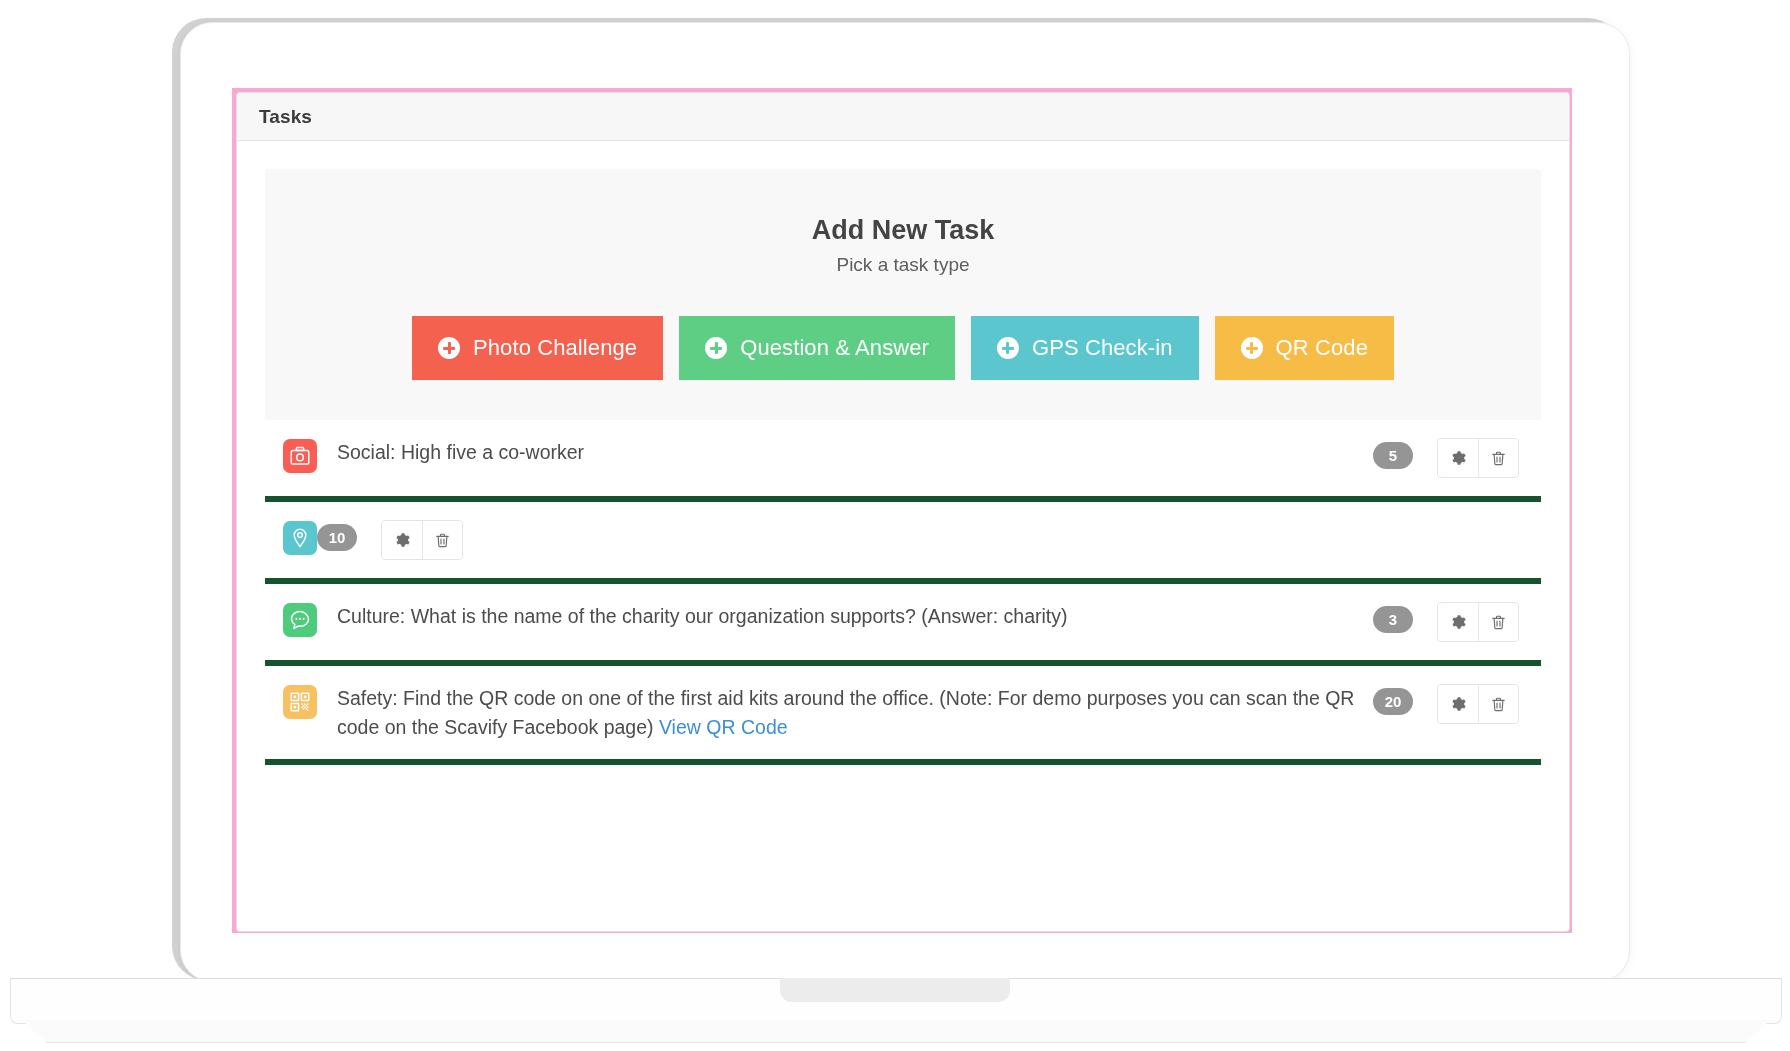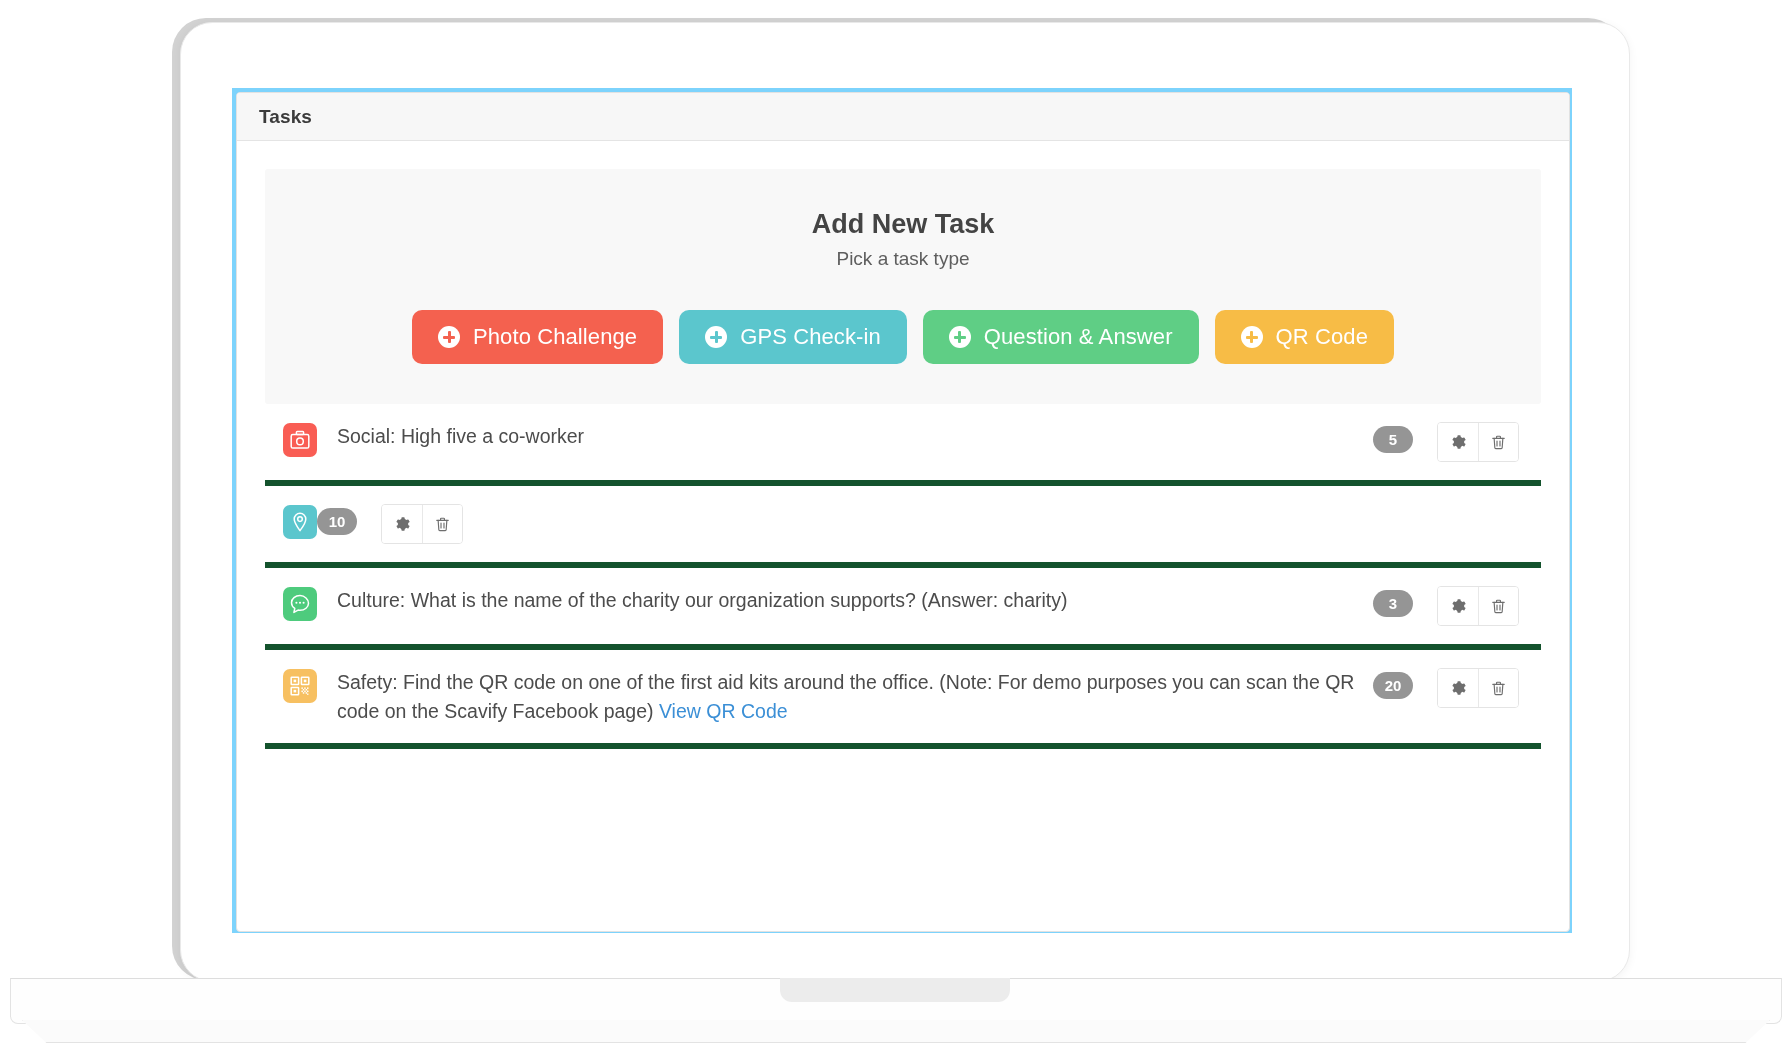--- a/index.html
+++ b/index.html
@@ -34,48 +34,48 @@
     clip-path:polygon(0 0,100% 0,98.6% 100%,1.4% 100%);
   }
   .laptop-notch{
     position:absolute;left:780px;top:978px;width:230px;height:24px;
     background:#ececec;border-radius:0 0 12px 12px;
   }
 
   
   .app-window{
     position:absolute;left:232px;top:88px;width:1340px;height:845px;
-    background:#7dd3fc;overflow:hidden;
+    background:#f9a8d4;overflow:hidden;
   }
   .panel{
     position:absolute;left:4px;top:4px;width:1332px;height:838px;
     background:#ffffff;border:1px solid #e2e2e2;border-radius:4px;
     overflow:hidden;
   }
   .panel-head{
     height:48px;background:#f7f7f7;border-bottom:1px solid #e4e4e4;
     display:flex;align-items:center;padding:0 22px;box-sizing:border-box;
   }
   .panel-head-title{
     font-size:19px;font-weight:bold;color:#3b3b3b;letter-spacing:.1px;
   }
   .panel-body{padding:28px 28px 0 28px;}
 
   
   .add-block{
     background:#f8f8f8;border-radius:3px;
     padding:36px 20px 40px 20px;text-align:center;
   }
-  .add-title{font-size:27px;font-weight:bold;color:#444444;margin:4px 0 8px 0;}
+  .add-title{font-size:27px;font-weight:bold;color:#444444;margin:10px 0 8px 0;}
   .add-sub{font-size:19px;color:#5e5e5e;margin:0 0 40px 0;font-weight:normal;}
   .type-row{display:flex;justify-content:center;gap:16px;}
   .type-btn{
     display:inline-flex;align-items:center;gap:13px;
-    height:54px;padding:16px 26px;box-sizing:border-box;
-    border:none;border-radius:10px;cursor:pointer;
+    height:64px;padding:16px 26px;box-sizing:border-box;
+    border:none;border-radius:0;cursor:pointer;
     color:#ffffff;font-size:22px;font-family:inherit;
     letter-spacing:.1px;white-space:nowrap;
   }
   .plus-ic{
     width:22px;height:22px;border-radius:50%;
     background:#ffffff;position:relative;flex:0 0 auto;display:block;
   }
   .plus-ic::before,.plus-ic::after{
     content:"";position:absolute;background:currentColor;
   }
@@ -143,27 +143,27 @@
       <div class="panel-body">
 
         <div class="add-block">
           <div class="add-title">Add New Task</div>
           <div class="add-sub">Pick a task type</div>
           <div class="type-row" id="type-row">
               <button class="type-btn" style="background: rgb(244, 97, 79); color: rgb(244, 97, 79);">
                 <span class="plus-ic"></span>
                 <span style="color: rgb(255, 255, 255);">Photo Challenge</span>
               </button>
+              <button class="type-btn" style="background: rgb(95, 206, 133); color: rgb(95, 206, 133);">
+                <span class="plus-ic"></span>
+                <span style="color: rgb(255, 255, 255);">Question &amp; Answer</span>
+              </button>
               <button class="type-btn" style="background: rgb(91, 198, 205); color: rgb(91, 198, 205);">
                 <span class="plus-ic"></span>
                 <span style="color: rgb(255, 255, 255);">GPS Check-in</span>
-              </button>
-              <button class="type-btn" style="background: rgb(95, 206, 133); color: rgb(95, 206, 133);">
-                <span class="plus-ic"></span>
-                <span style="color: rgb(255, 255, 255);">Question &amp; Answer</span>
               </button>
               <button class="type-btn" style="background: rgb(247, 188, 70); color: rgb(247, 188, 70);">
                 <span class="plus-ic"></span>
                 <span style="color: rgb(255, 255, 255);">QR Code</span>
               </button>
             </div>
         </div>
 
 
         <div id="task-rows">

